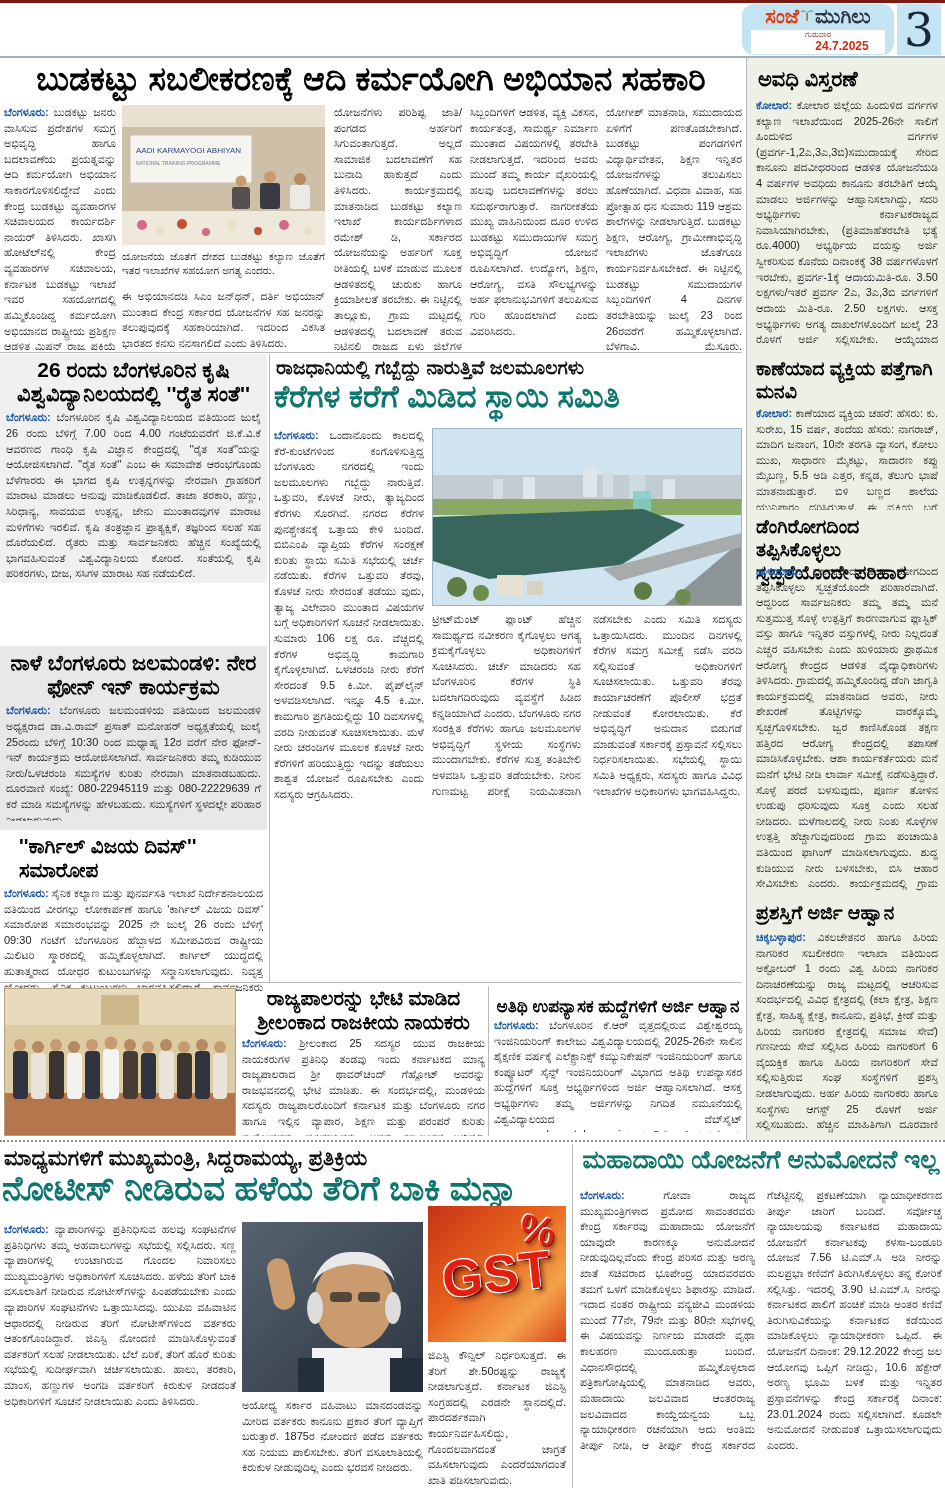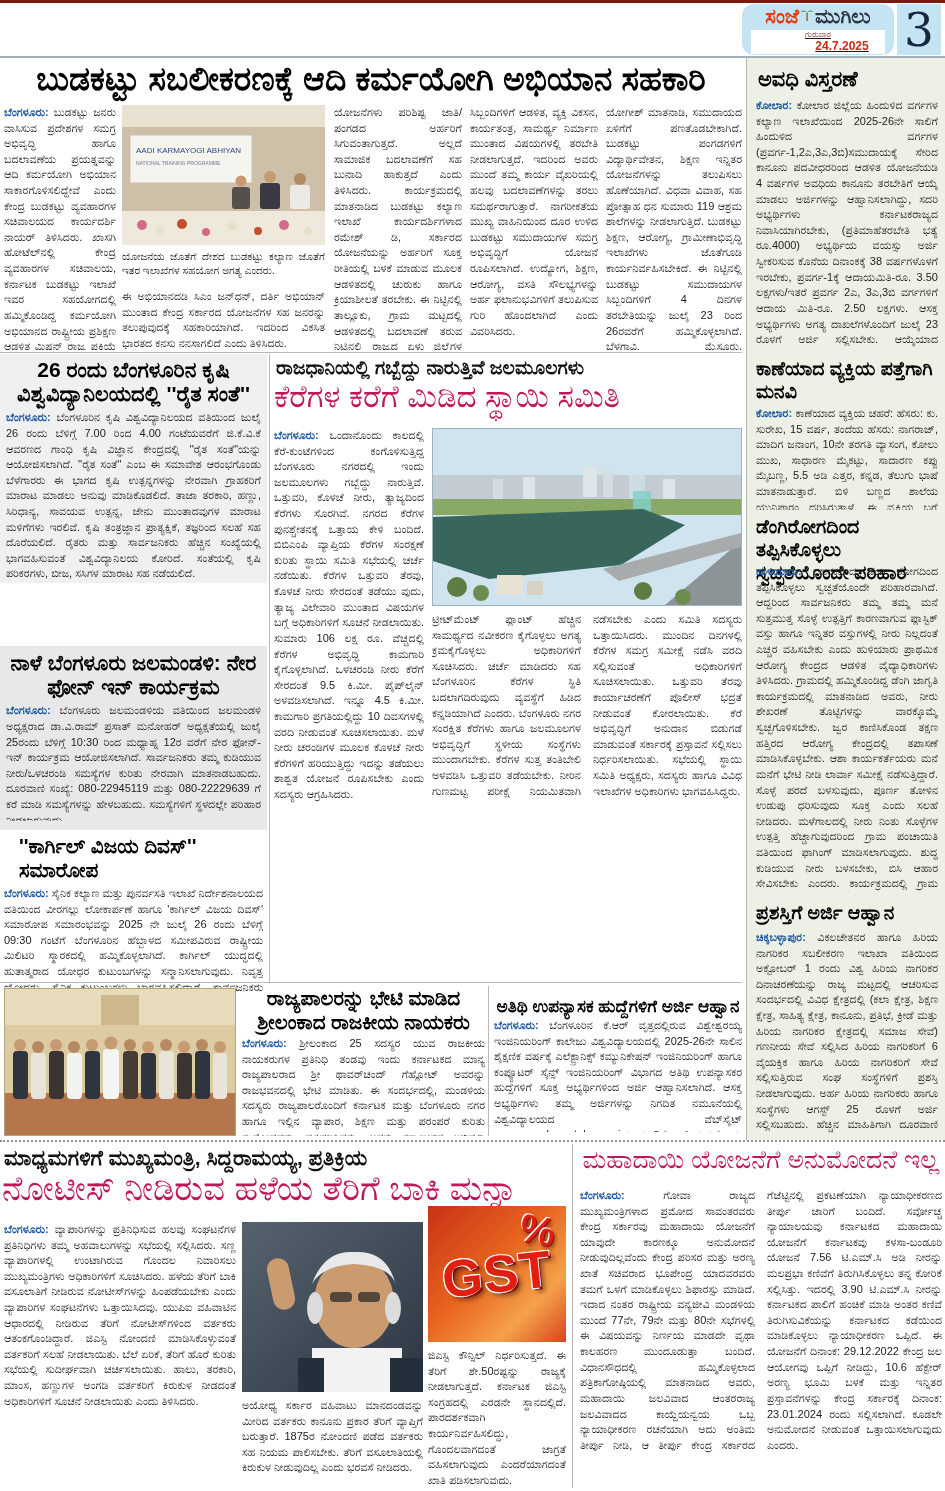--- a/index.html
+++ b/index.html
@@ -2,40 +2,40 @@
 <html><head>
 <meta charset="utf-8">
 <style>
   html,body{margin:0;padding:0;background:#fff;}
   .page{position:relative;width:945px;height:1491px;background:#ffffff;
         font-family:"Liberation Sans",sans-serif;overflow:hidden;color:#1b1b1b;}
   .abs{position:absolute;}
   .body-text{font-size:11px;line-height:1.42;text-align:justify;color:#222;overflow:hidden;}
   .dateline{color:#1a57a0;font-weight:bold;}
   .h-main{font-size:33px;font-weight:800;color:#000;line-height:1.05;text-align:center;}
-  .h-big{font-size:31px;font-weight:400;color:#be185d;line-height:1.08;}
+  .h-big{font-size:31px;font-weight:700;color:#0f766e;line-height:1.08;}
   .h-med{font-size:21px;font-weight:700;color:#000;line-height:1.15;text-align:center;}
   .h-side{font-size:19px;font-weight:700;color:#000;line-height:1.2;}
   .kicker{font-size:19px;font-weight:600;color:#111;}
   .caption{font-size:10.5px;line-height:1.35;color:#222;text-align:justify;overflow:hidden;}
   .cols2{column-count:2;column-gap:12px;}
   .vline{width:1px;background:#b9b9b9;}
   .hline{height:1px;background:#b9b9b9;}
   .dotline{border-top:2px dotted #8f8f8f;height:0;}
   .sidebar-bg{background:#edf1e5;border-left:1px solid #b5b5b5;}
   .grey-block{background:#ededed;}
   
   .top-rule{background:#7c1a12;}
   .edition-box{background:#e6e6e6;border-bottom:2px solid #9aa7b4;display:flex;align-items:center;padding:0 10px;
                font-size:20px;font-weight:600;color:#111;}
   .logo-box{background:#c5e4f3;display:flex;flex-direction:column;align-items:center;justify-content:center;border-radius:12px;}
   .logo-row{display:flex;align-items:center;gap:2px;}
   .logo-sanje{color:#e03c10;font-weight:800;font-size:20px;}
   .logo-mugilu{color:#2e3744;font-weight:800;font-size:20px;}
-  .logo-sub{background:#ffffff;width:88%;text-align:center;margin-top:2px;padding:1px 0;text-decoration:underline;}
+  .logo-sub{background:#ffffff;width:88%;text-align:center;margin-top:2px;padding:1px 0;}
   .logo-day{font-size:8px;color:#7c1f1f;line-height:1.1;}
   .logo-date{font-size:12px;color:#d22a12;font-weight:700;line-height:1.1;margin-left:48px;}
   .pagenum-box{background:#c5e4f3;display:flex;align-items:center;justify-content:center;
                font-family:"DejaVu Serif",serif;font-size:47px;color:#18263e;font-weight:400;}
   
   .photo{overflow:hidden;background:#ddd;}
   .gst-box{background:linear-gradient(135deg,#c83216 0%,#e8641f 45%,#f5a24a 75%,#d8451c 100%);
            display:flex;align-items:center;justify-content:center;position:relative;}
   .gst-txt{font-weight:900;font-size:52px;color:#e01f10;letter-spacing:1px;transform:rotate(-6deg);
            text-shadow:-1px -1px 0 #fff,1px -1px 0 #fff,-1px 1px 0 #fff,2px 2px 0 #7e120b,4px 4px 5px rgba(0,0,0,.45);}

